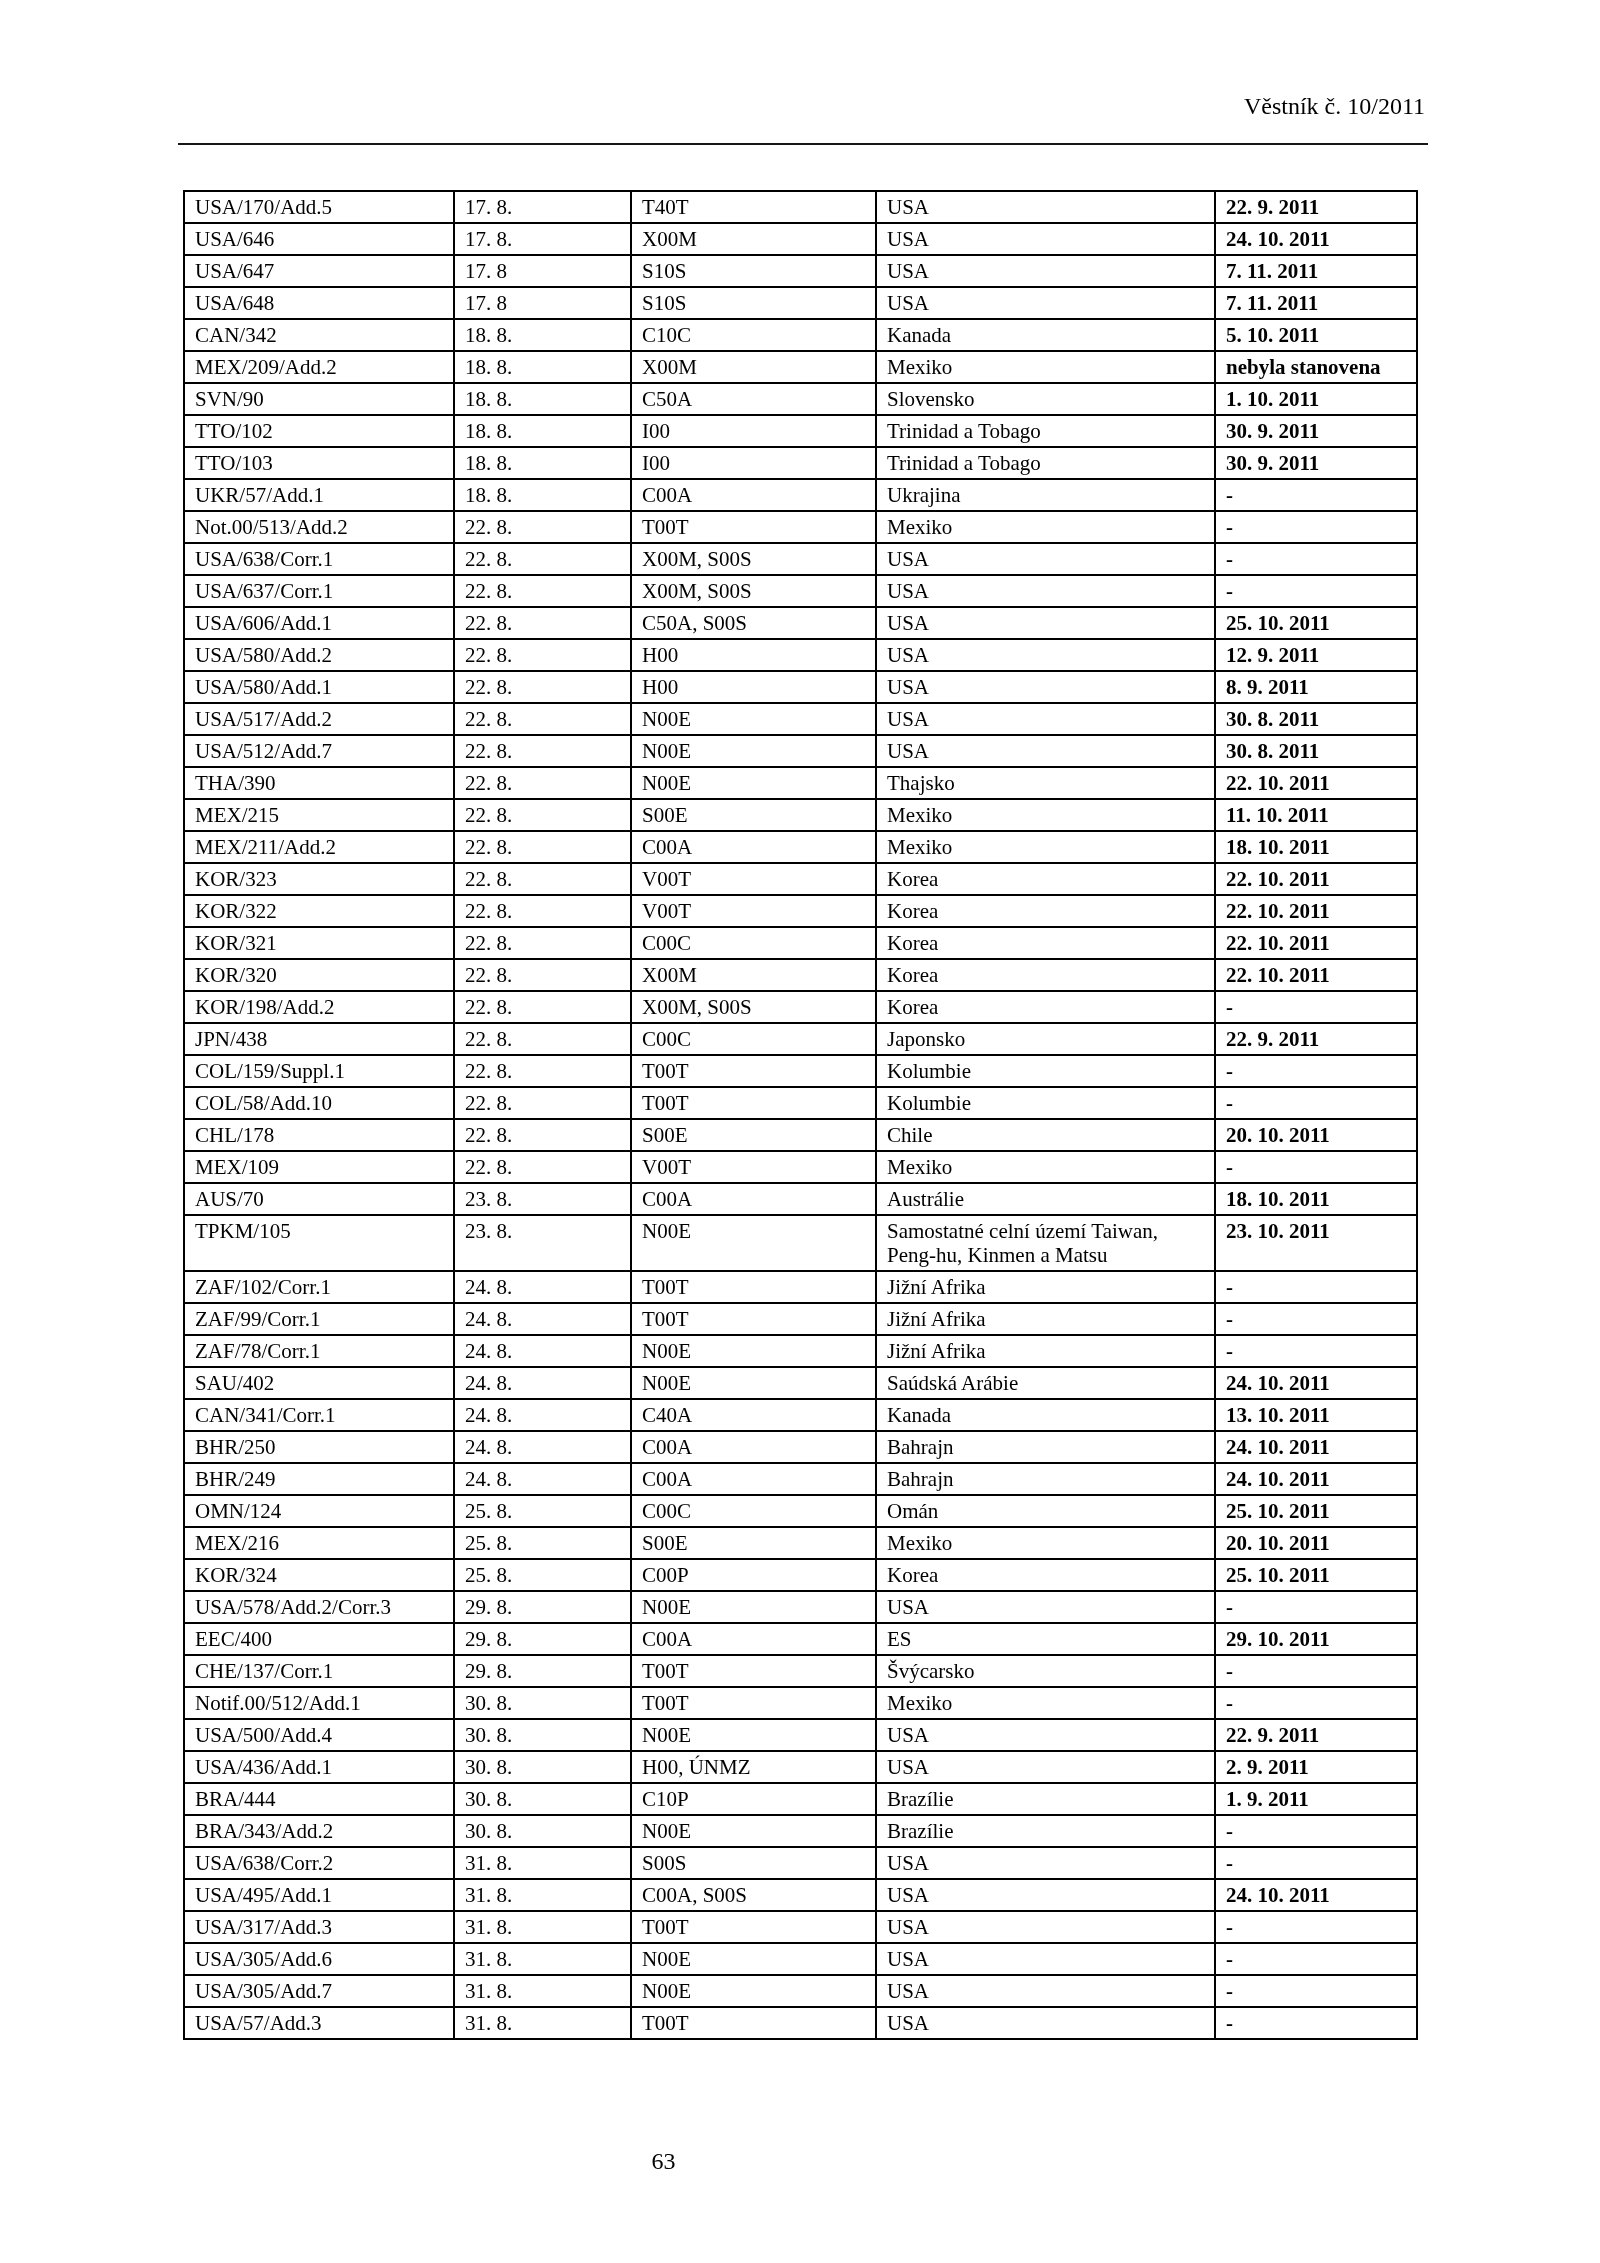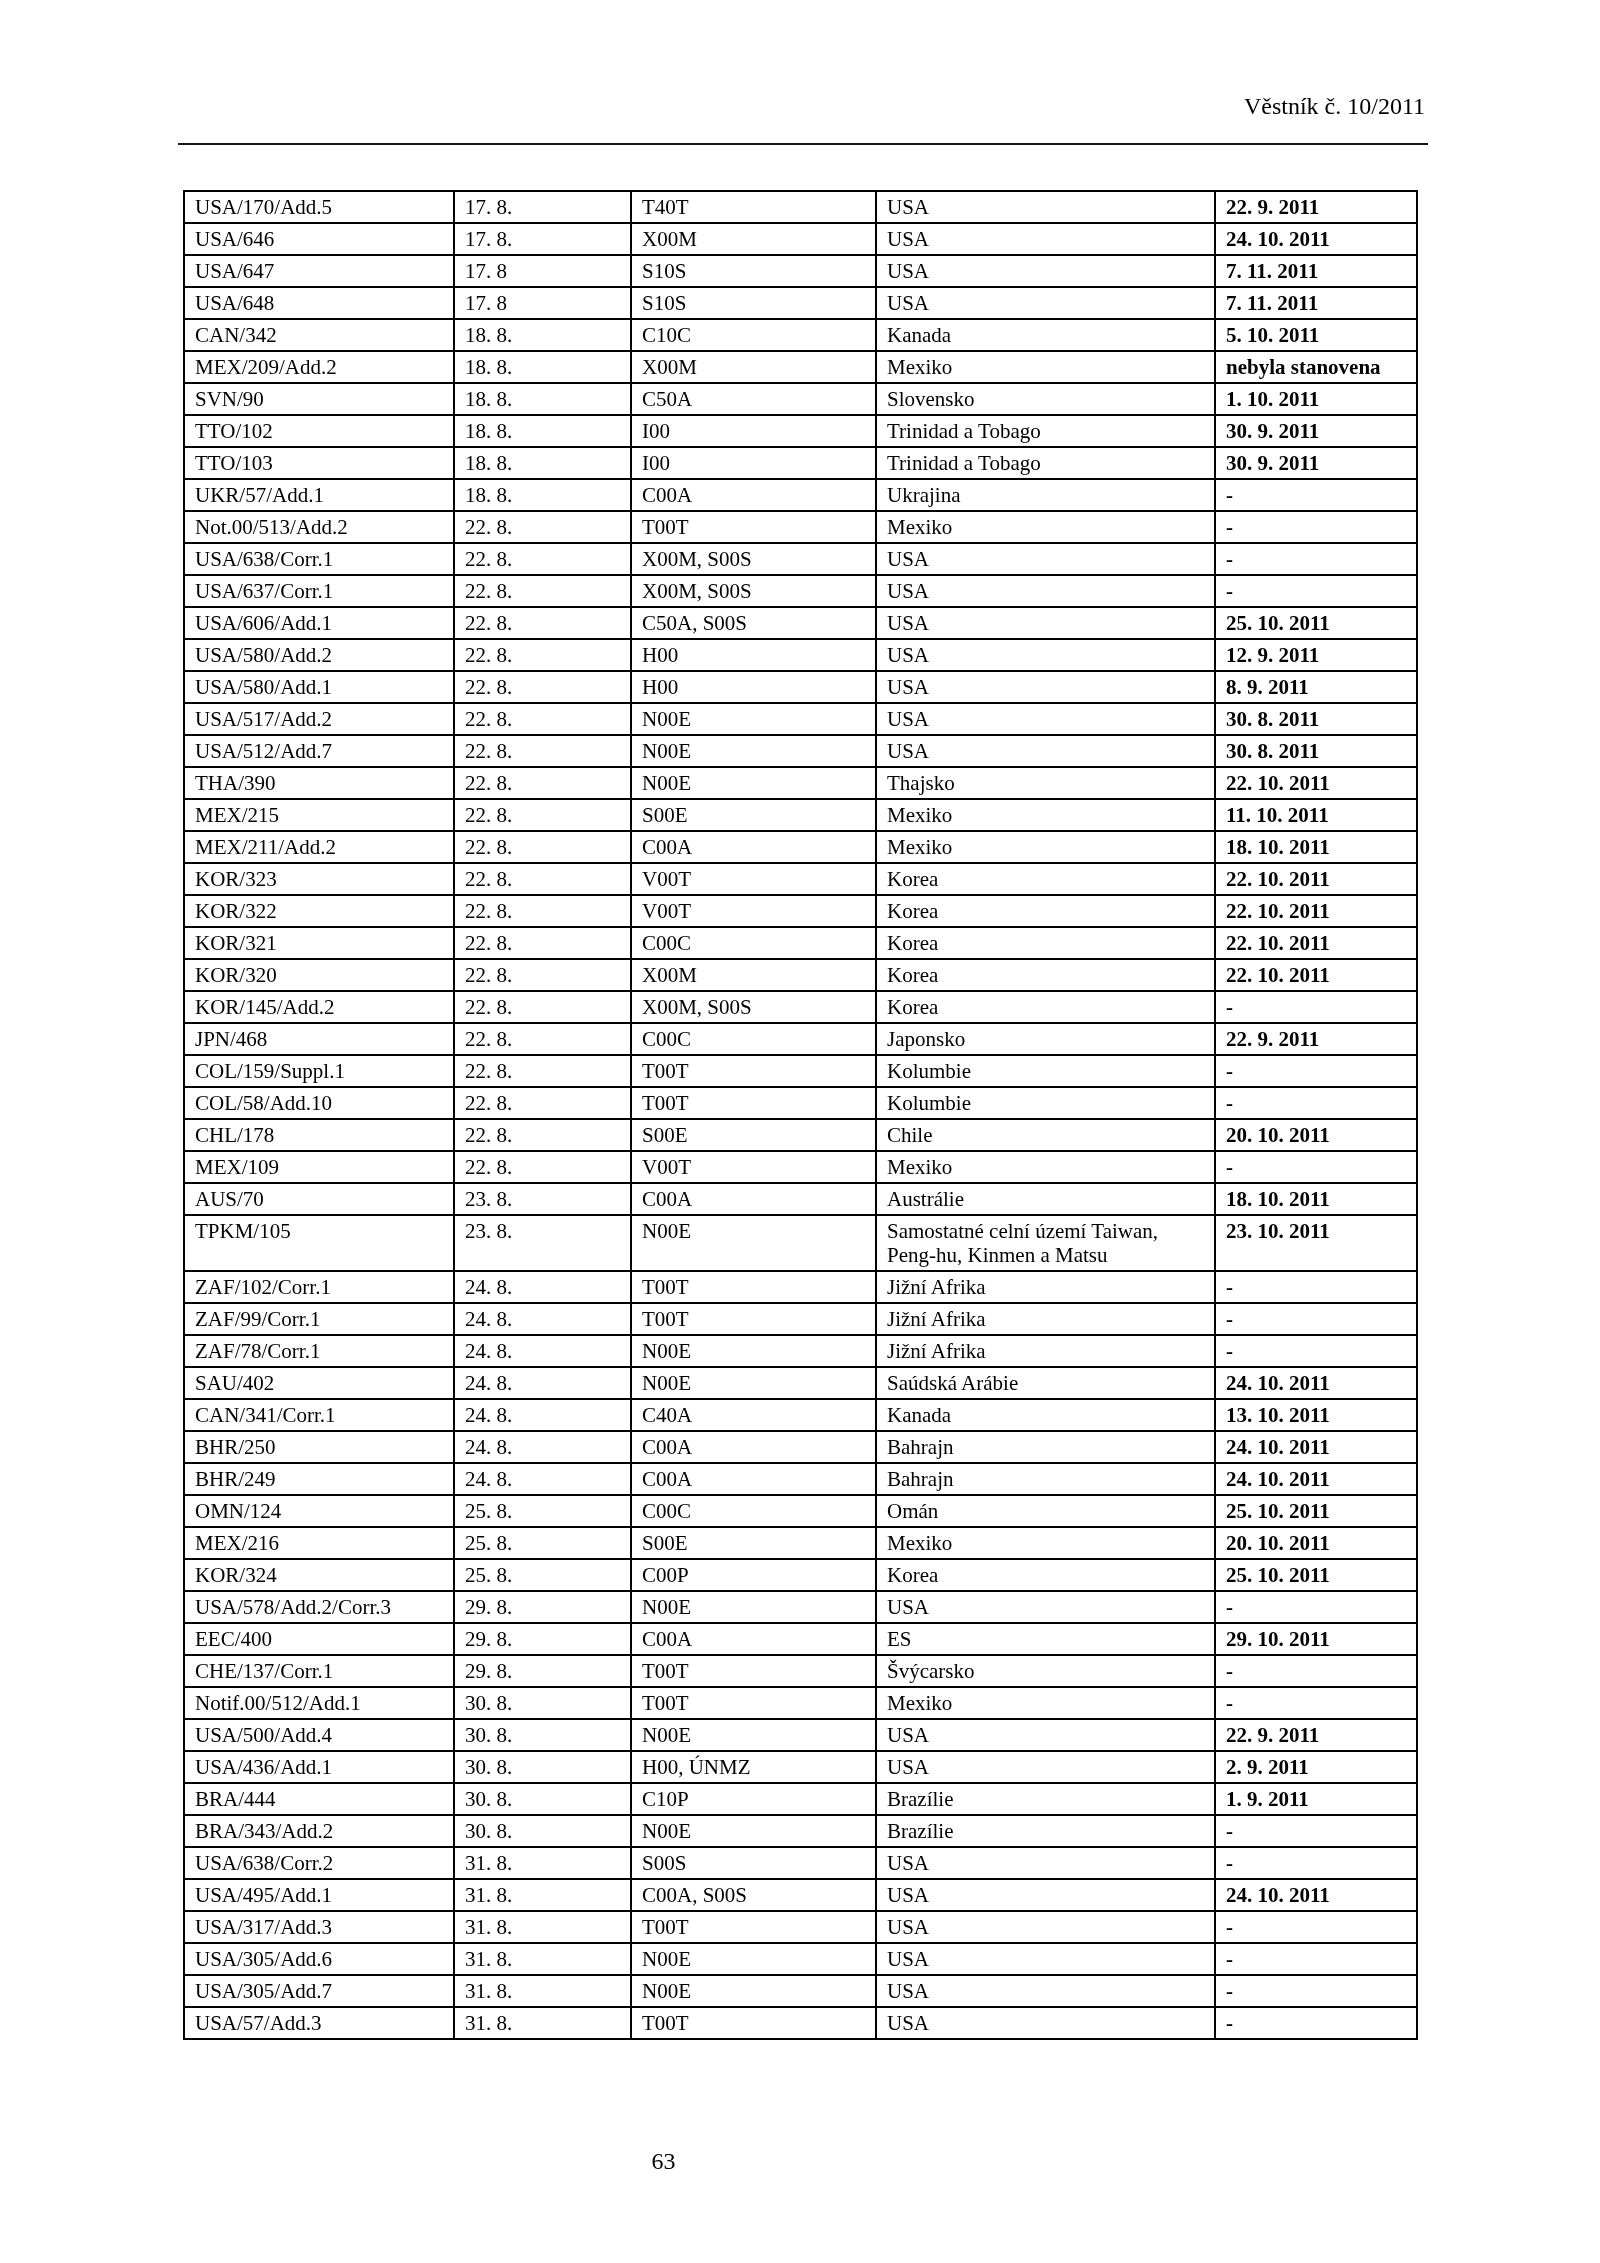--- a/index.html
+++ b/index.html
@@ -250,28 +250,28 @@
           <td class="cell-deadline">22. 10. 2011</td>
         </tr>
         <tr>
           <td class="cell-code">KOR/320</td>
           <td class="cell-date">22. 8.</td>
           <td class="cell-type">X00M</td>
           <td class="cell-country">Korea</td>
           <td class="cell-deadline">22. 10. 2011</td>
         </tr>
         <tr>
-          <td class="cell-code">KOR/145/Add.2</td>
+          <td class="cell-code">KOR/198/Add.2</td>
           <td class="cell-date">22. 8.</td>
           <td class="cell-type">X00M, S00S</td>
           <td class="cell-country">Korea</td>
           <td class="cell-deadline">-</td>
         </tr>
         <tr>
-          <td class="cell-code">JPN/468</td>
+          <td class="cell-code">JPN/438</td>
           <td class="cell-date">22. 8.</td>
           <td class="cell-type">C00C</td>
           <td class="cell-country">Japonsko</td>
           <td class="cell-deadline">22. 9. 2011</td>
         </tr>
         <tr>
           <td class="cell-code">COL/159/Suppl.1</td>
           <td class="cell-date">22. 8.</td>
           <td class="cell-type">T00T</td>
           <td class="cell-country">Kolumbie</td>

